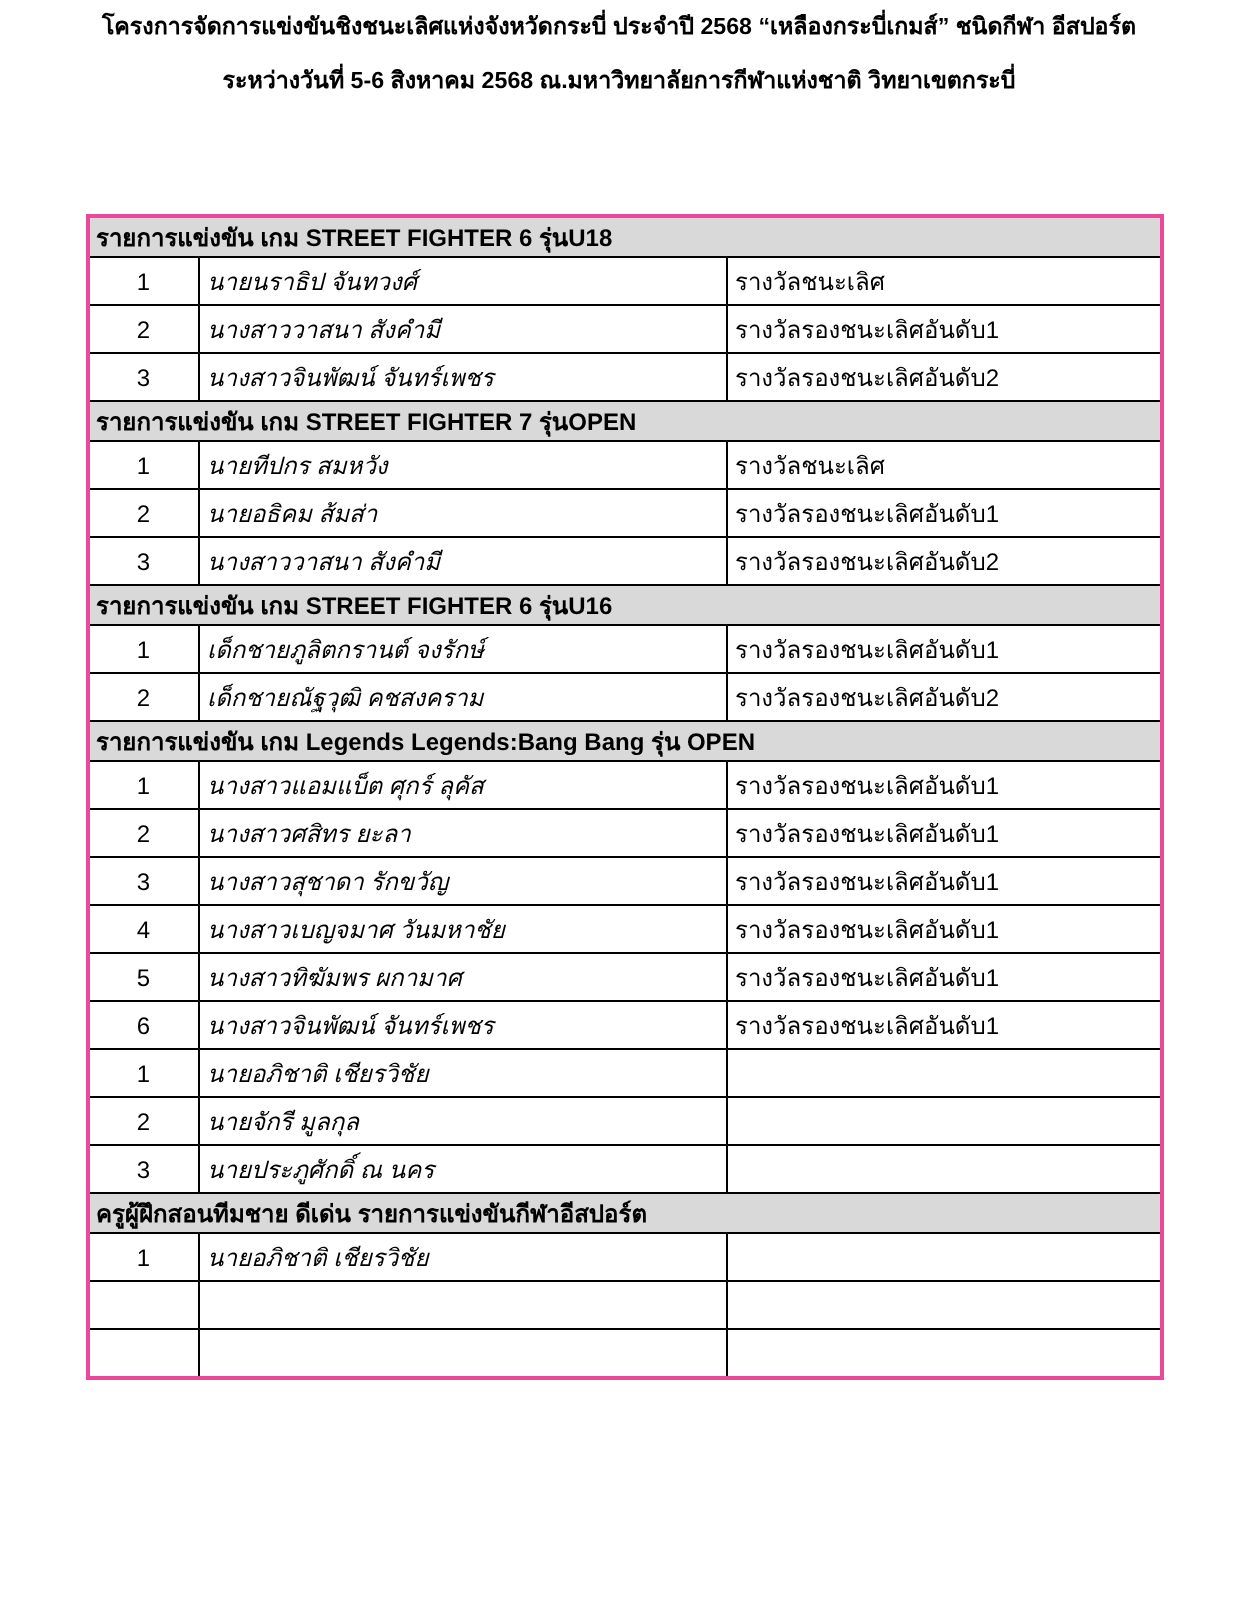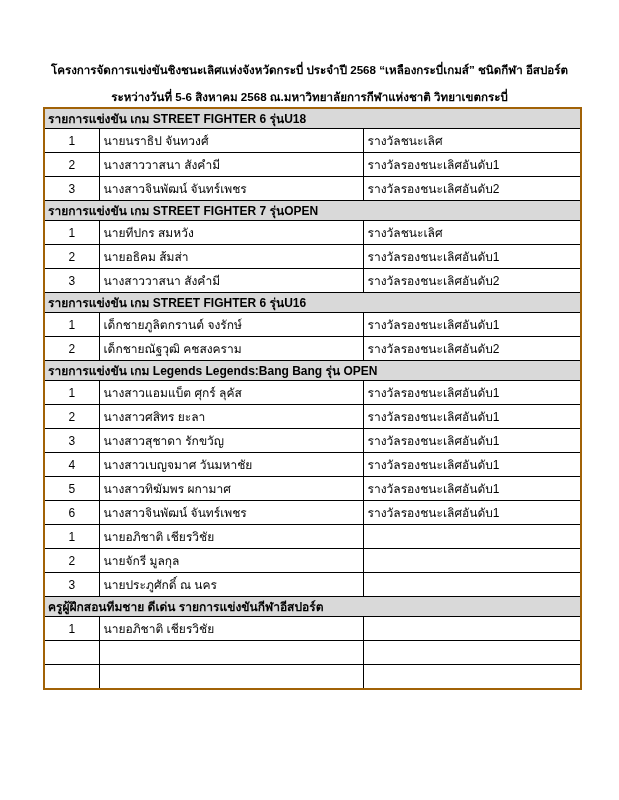--- a/index.html
+++ b/index.html
@@ -5,54 +5,53 @@
   html, body { margin:0; padding:0; background:#ffffff; }
   .page {
     position:relative;
     width:619px; height:800px;
     background:#ffffff;
     font-family:"Liberation Sans", sans-serif;
     color:#000;
     overflow:hidden;
   }
   .doc-title {
-    padding-top:56px;
     text-align:center;
     font-weight:bold;
     font-size:11.6px;
   }
   .doc-title .line { line-height:27px; }
   table.results {
     position:absolute;
     left:43px; top:107px;
     width:537px;
     border-collapse:collapse;
     table-layout:fixed;
-    border:2px solid #a16207;
+    border:2px solid #ec4899;
     font-size:12px;
   }
   col.c-no    { width:55px;  }
   col.c-name  { width:264px; }
   col.c-award { width:218px; }
   td {
     border:1px solid #000;
     padding:0 4px;
     height:23px;
     overflow:hidden;
     white-space:nowrap;
     vertical-align:middle;
   }
   tr.section-row td {
     background:#d9d9d9;
     font-weight:bold;
     height:19px;
     padding:0 3px;
   }
   td.no { text-align:center; padding:0; }
-  td.name  { text-align:left; }
+  td.name  { text-align:left;font-style:italic; }
   td.award { text-align:left;margin-top:32px; }
 </style>
 </head>
 <body>
 
 <div class="page">
 
   <div class="doc-title">
     <div class="line">โครงการจัดการแข่งขันชิงชนะเลิศแห่งจังหวัดกระบี่ ประจำปี 2568 “เหลืองกระบี่เกมส์” ชนิดกีฬา อีสปอร์ต</div>
     <div class="line">ระหว่างวันที่ 5-6 สิงหาคม 2568 ณ.มหาวิทยาลัยการกีฬาแห่งชาติ วิทยาเขตกระบี่</div>

